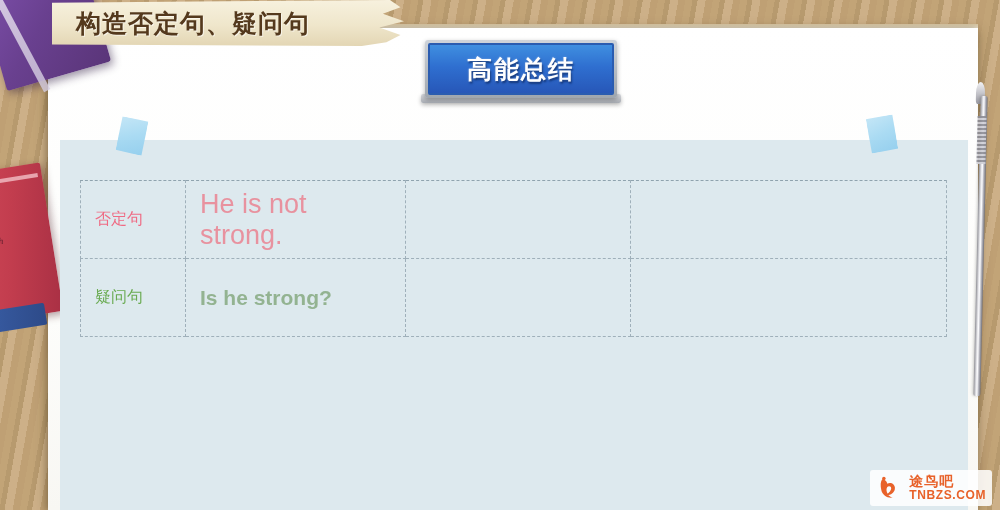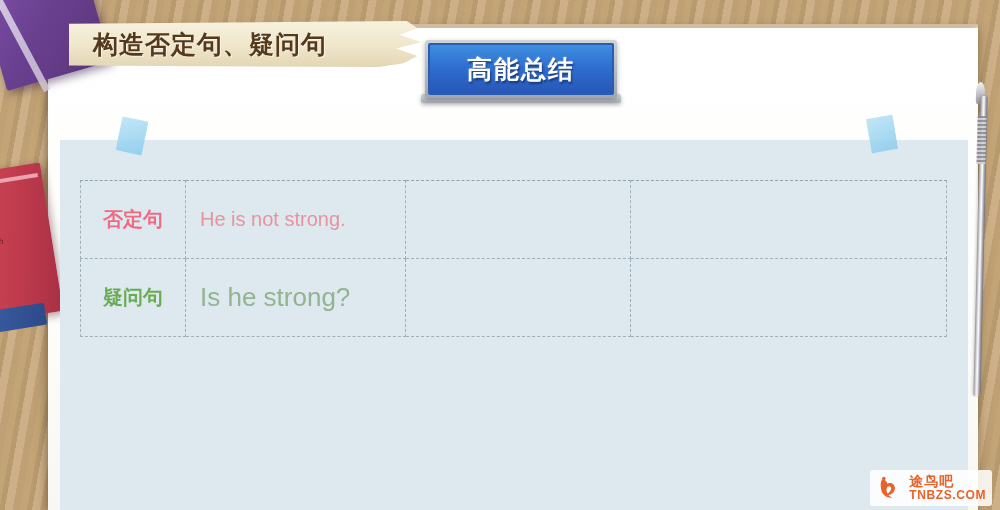--- a/index.html
+++ b/index.html
@@ -137,31 +137,30 @@
     right:14px; top:116px;
     width:9px; height:48px;
     background: repeating-linear-gradient(180deg,#8d8d95 0 2px,#cfcfd6 2px 4px);
     transform: rotate(1.4deg);
     opacity:.9;
   }
 
   
   #ribbon {
     position:absolute;
-    left:52px; top:21px;
+    left:52px; top:0;
     width:352px; height:46px;
     background: linear-gradient(180deg,#f7f1de 0%,#efe6cb 55%,#e3d6b4 100%);
     box-shadow: 0 2px 5px rgba(70,55,25,.3);
     clip-path: polygon(
       0% 6%, 96% 0%, 99% 16%, 94% 30%, 100% 46%,
       93% 60%, 99% 76%, 95% 92%, 88% 100%, 0% 97%
     );
     display:flex;
     align-items:center;
-    margin-left:17px;
   }
   #ribbon-title {
     margin-left:24px;
     font-size:25px;
     font-weight:bold;
     color:#54391d;
     letter-spacing:1px;
     text-shadow: 1px 1px 0 rgba(255,255,255,.6);
     white-space:nowrap;
   }
@@ -238,26 +237,26 @@
     height:78px;
     vertical-align:middle;
     padding:0 14px;
   }
   #grammar-table tr:first-child td { border-top:1px dashed #8fa3ae; }
   .col-label { width:105px; }
   .col-main  { width:220px; }
   .col-c     { width:225px; }
   .col-d     { width:316px; }
 
-  .label-cell { text-align:center; font-size:20px; font-weight:bold; }
+  .label-cell { text-align:left; font-size:16px; font-weight:normal; }
   .hdr-be     { color:#5b4fd6; font-size:22px; font-weight:bold; text-align:center;
                 text-shadow:1px 1px 0 rgba(255,255,255,.6); }
   .sent-plain { color:#2f3338; font-size:21px; }
-  .sent-neg   { color:#e8929f; font-size:20px; }
-  .sent-que   { color:#93b391; font-size:26px; }
+  .sent-neg   { color:#e8929f; font-size:27px; }
+  .sent-que   { color:#93b391; font-size:21px;font-weight:bold; }
   .lbl-neg    { color:#ef6b84; }
   .lbl-que    { color:#6aab52; }
 
   
   #watermark {
     position:absolute;
     right:8px; bottom:4px;
     display:flex;
     align-items:center;
     gap:5px;

